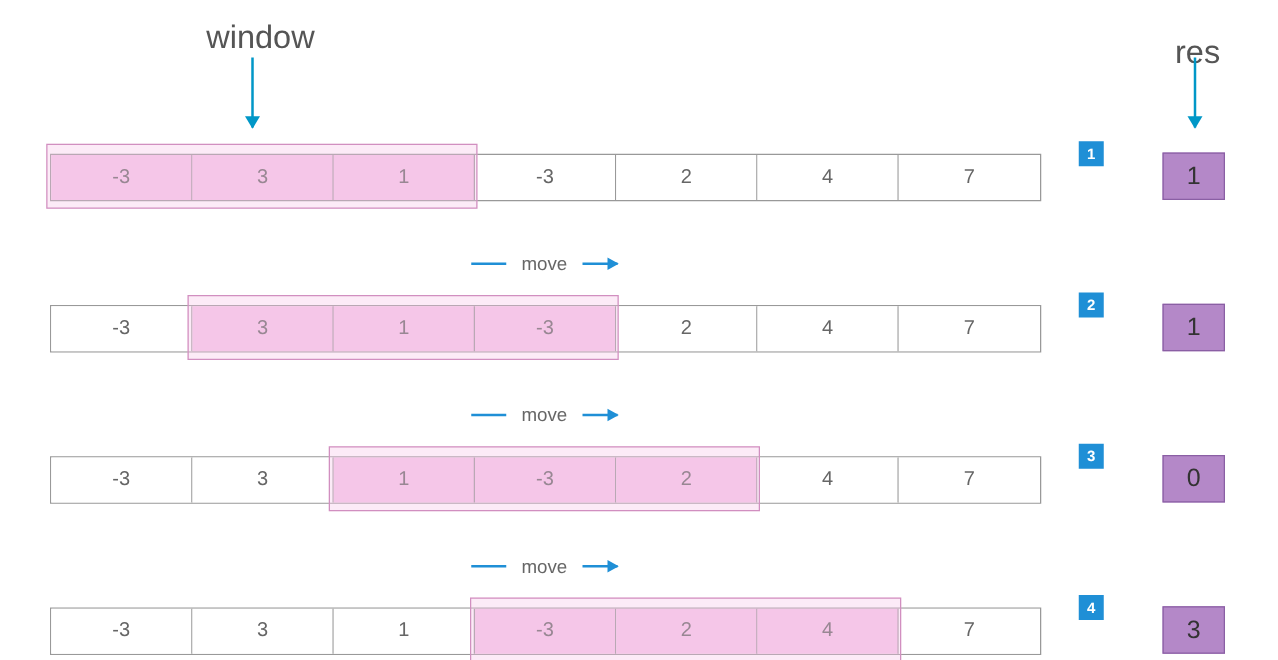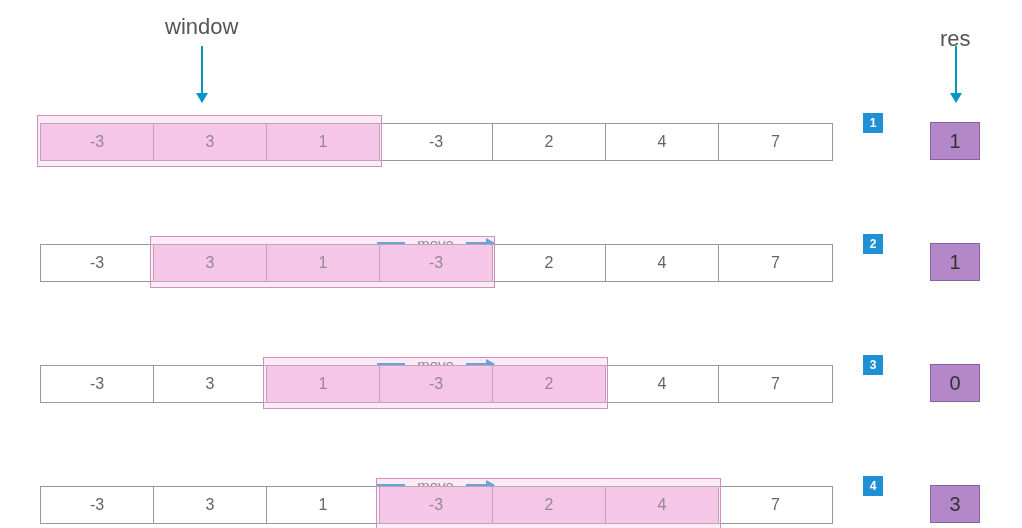--- a/index.html
+++ b/index.html
@@ -7,21 +7,21 @@
     margin: 0;
     padding: 0;
     font-family: Arial, sans-serif;
     background: #fff;
     width: 1022px;
     height: 528px;
     position: relative;
   }
   .label {
     position: absolute;
-    font-size: 22px;
+    font-size: 26px;
     color: #555;
   }
   .arrow-down {
     position: absolute;
     width: 2px;
     background: #0097c7;
   }
   .arrow-down::after {
     content: "";
     position: absolute;
@@ -95,21 +95,20 @@
     position: absolute;
     left: 40px;
     width: 791px;
     height: 22px;
     display: flex;
     align-items: center;
     justify-content: center;
     gap: 12px;
     font-size: 15px;
     color: #666;
-    margin-top: 32px;
   }
   .small-arrow {
     display: inline-block;
     width: 28px;
     height: 2px;
     background: #1f8fd6;
     position: relative;
   }
   .small-arrow.head::after {
     content: "";

